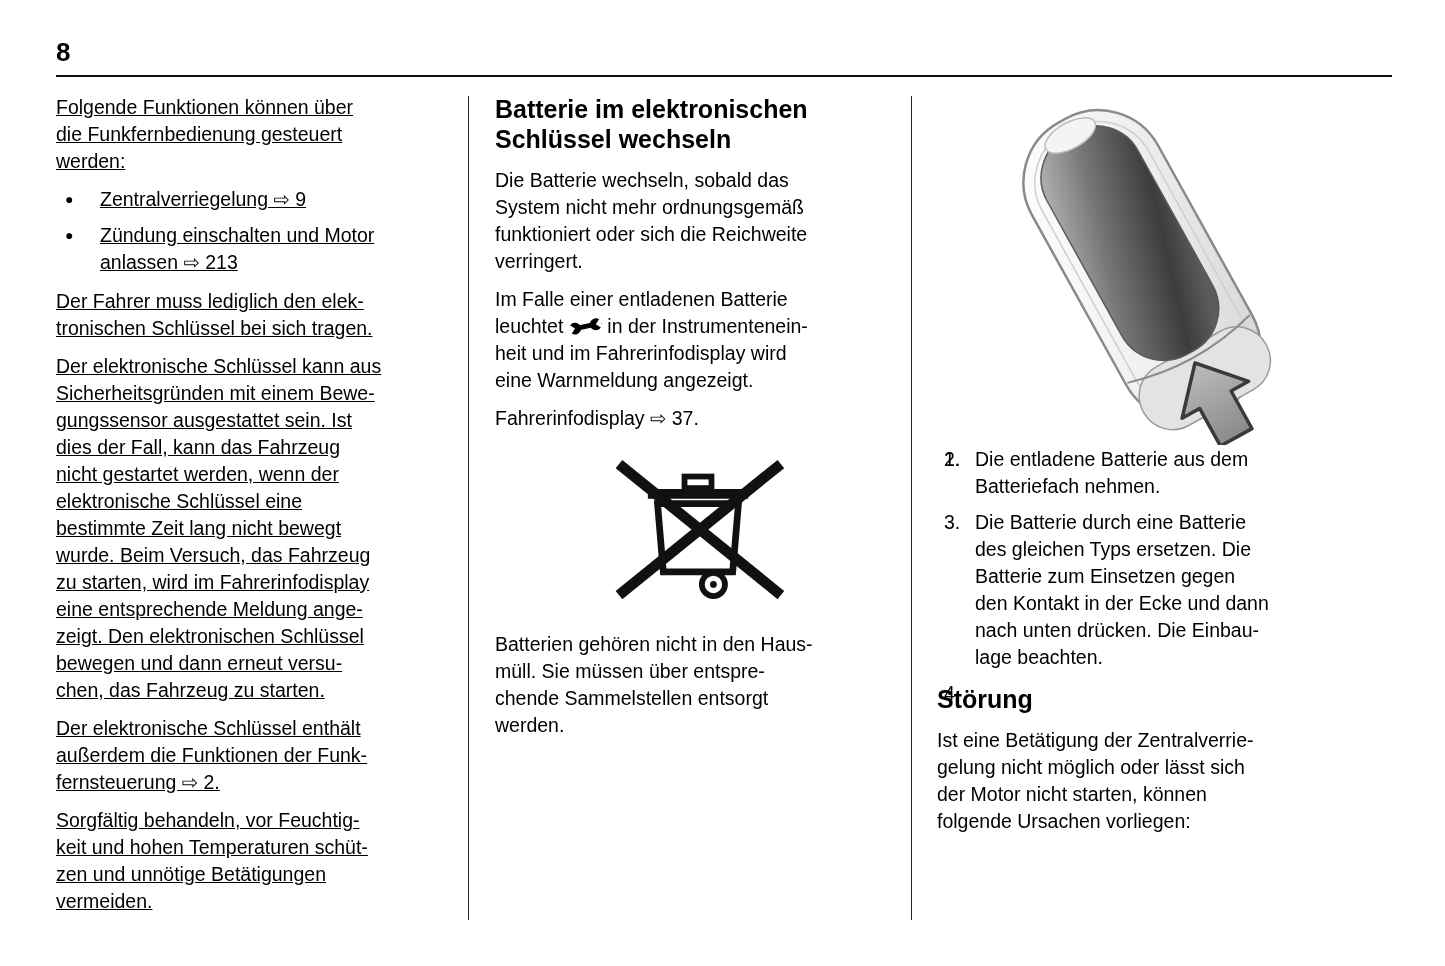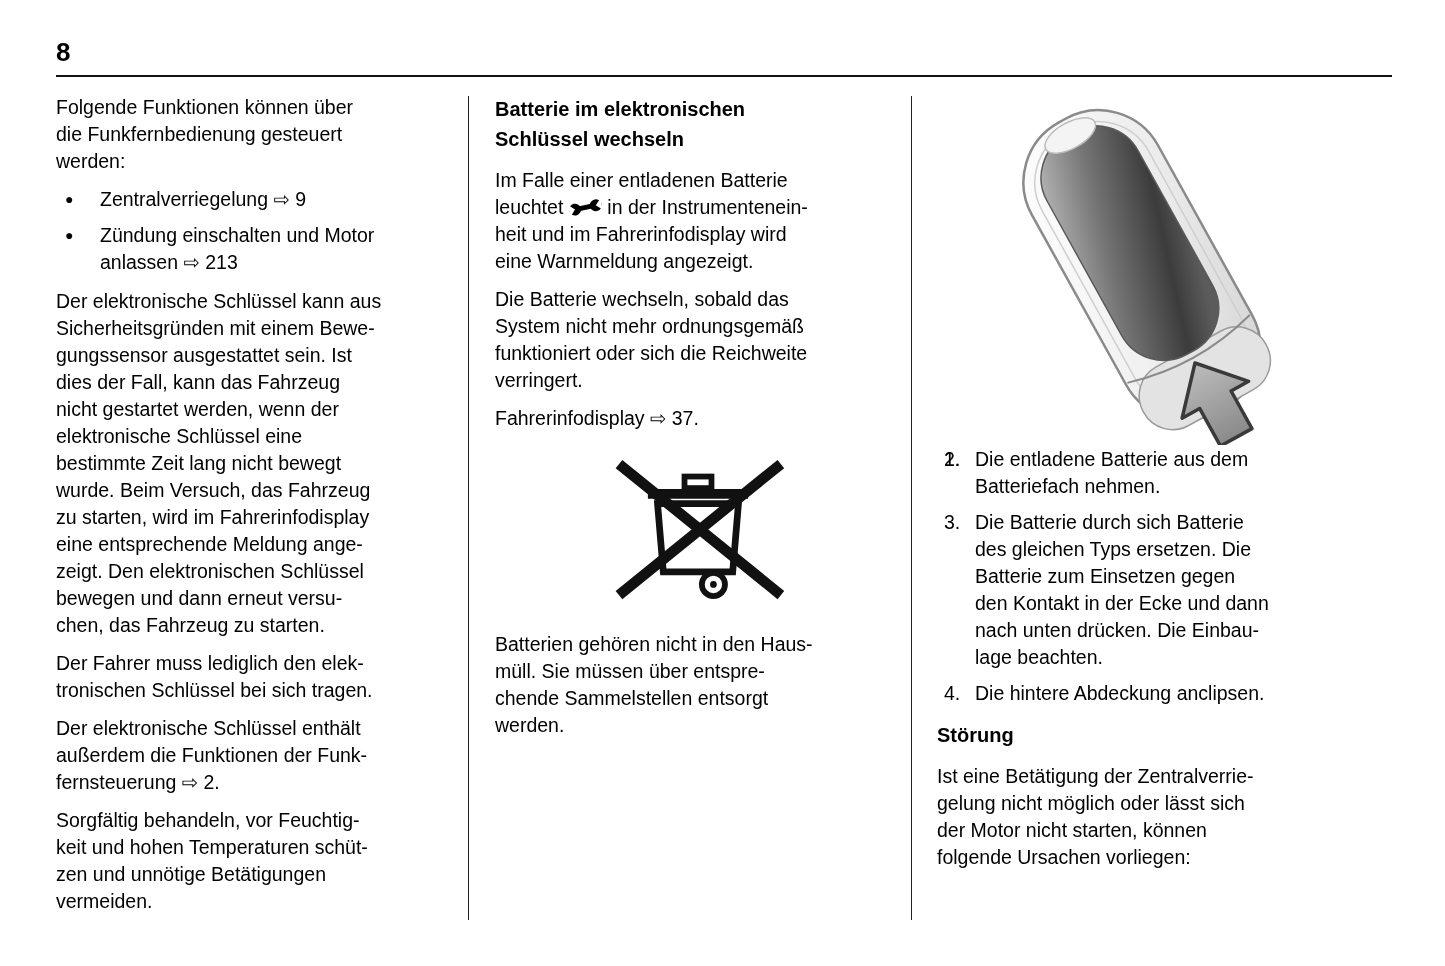--- a/index.html
+++ b/index.html
@@ -24,28 +24,28 @@
     width: 1336px; height: 2px; background: #111;
   }
 
   
   .vdiv { position: absolute; top: 96px; width: 1px; height: 824px; background: #222; }
   #vdiv1 { left: 468px; }
   #vdiv2 { left: 911px; }
 
   
   .col { position: absolute; font-size: 19.5px; line-height: 27px; }
-  #col1 { left: 56px;  top: 94px;  width: 402px; }
+  #col1 { left: 56px;  top: 94px;  width: 402px; text-decoration: underline; }
   #col2 { left: 495px; top: 94px;  width: 406px; }
   #col3-text { left: 937px; top: 437px; width: 470px; }
 
   .col p { white-space: pre-line; margin: 0 0 11px 0; }
 
   h2 {
-    font-size: 20px; line-height: 30px; font-weight: bold;
+    font-size: 25px; line-height: 30px; font-weight: bold;
     margin: 0 0 13px 0; white-space: pre-line;
   }
   .stoerung-h { margin-top: 13px; }
 
   
   .funclist { list-style: none; margin: 2px 0 12px 0; padding: 0; }
   .funclist li { position: relative; padding-left: 44px; margin-bottom: 9px; white-space: pre-line; }
   .funclist .bullet { position: absolute; left: 9px; top: 0; font-size: 14px; }
 
   
@@ -71,67 +71,67 @@
 
 <section class="col" id="col1">
   <p>Folgende Funktionen können über
 die Funkfernbedienung gesteuert
 werden:</p>
   <ul class="funclist">
     <li><span class="bullet">●</span><span>Zentralverriegelung ⇨ 9</span></li>
     <li><span class="bullet">●</span><span>Zündung einschalten und Motor
 anlassen ⇨ 213</span></li>
   </ul>
+  <p>Der Fahrer muss lediglich den elek-
+tronischen Schlüssel bei sich tragen.</p>
   <p>Der elektronische Schlüssel kann aus
 Sicherheitsgründen mit einem Bewe-
 gungssensor ausgestattet sein. Ist
 dies der Fall, kann das Fahrzeug
 nicht gestartet werden, wenn der
 elektronische Schlüssel eine
 bestimmte Zeit lang nicht bewegt
 wurde. Beim Versuch, das Fahrzeug
 zu starten, wird im Fahrerinfodisplay
 eine entsprechende Meldung ange-
 zeigt. Den elektronischen Schlüssel
 bewegen und dann erneut versu-
 chen, das Fahrzeug zu starten.</p>
-  <p>Der Fahrer muss lediglich den elek-
-tronischen Schlüssel bei sich tragen.</p>
   <p>Der elektronische Schlüssel enthält
 außerdem die Funktionen der Funk-
 fernsteuerung ⇨ 2.</p>
   <p>Sorgfältig behandeln, vor Feuchtig-
 keit und hohen Temperaturen schüt-
 zen und unnötige Betätigungen
 vermeiden.</p>
 </section>
 
 <section class="col" id="col2">
   <h2>Batterie im elektronischen
 Schlüssel wechseln</h2>
+  <p>Die Batterie wechseln, sobald das
+System nicht mehr ordnungsgemäß
+funktioniert oder sich die Reichweite
+verringert.</p>
   <p><span>Im Falle einer entladenen Batterie
 leuchtet</span><svg class="wrench" viewBox="0 0 40 22" width="34" height="19" aria-hidden="true">
         <g transform="rotate(-12 20 11)">
           <g fill="#000">
             <rect x="8" y="8" width="24" height="6"></rect>
             <circle cx="8" cy="11" r="7"></circle>
             <circle cx="33" cy="11" r="7"></circle>
           </g>
           <g fill="#fff">
             <polygon points="8,11 1,4 1,18"></polygon>
             <polygon points="33,11 40,4 40,18"></polygon>
           </g>
         </g>
       </svg><span>in der Instrumentenein-
 heit und im Fahrerinfodisplay wird
 eine Warnmeldung angezeigt.</span></p>
-  <p>Die Batterie wechseln, sobald das
-System nicht mehr ordnungsgemäß
-funktioniert oder sich die Reichweite
-verringert.</p>
   <p>Fahrerinfodisplay ⇨ 37.</p>
 
   <svg class="weee" viewBox="0 0 220 170" aria-hidden="true">
     <g stroke="#111" fill="none">
       <path d="M68,57 L152,57 L146,128 L74,128 Z" stroke-width="7"></path>
       <line x1="58" y1="47" x2="162" y2="47" stroke-width="10"></line>
       <rect x="96" y="29" width="28" height="12" stroke-width="6"></rect>
     </g>
     <circle cx="126" cy="141" r="12" fill="#fff" stroke="#111" stroke-width="6"></circle>
     <circle cx="126" cy="141" r="3.5" fill="#111"></circle>
@@ -176,26 +176,26 @@
   <g transform="translate(245,278) rotate(-29)">
     <polygon points="0,0 38,42 18,42 18,85 -18,85 -18,42 -38,42" fill="url(#arrowGrad)" stroke="#3a3a3a" stroke-width="3.5" stroke-linejoin="round"></polygon>
   </g>
 </svg>
 
 <section class="col" id="col3-text">
   <ol class="steps">
     <li><span class="num">1.</span></li>
     <li><span class="num">2.</span><span>Die entladene Batterie aus dem
 Batteriefach nehmen.</span></li>
-    <li><span class="num">3.</span><span>Die Batterie durch sich Batterie
+    <li><span class="num">3.</span><span>Die Batterie durch eine Batterie
 des gleichen Typs ersetzen. Die
 Batterie zum Einsetzen gegen
 den Kontakt in der Ecke und dann
 nach unten drücken. Die Einbau-
 lage beachten.</span></li>
-    <li><span class="num">4.</span><span>Die hintere Abdeckung anclipsen.</span></li>
+    <li><span class="num">4.</span></li>
   </ol>
   <h2 class="stoerung-h">Störung</h2>
   <p>Ist eine Betätigung der Zentralverrie-
 gelung nicht möglich oder lässt sich
 der Motor nicht starten, können
 folgende Ursachen vorliegen:</p>
 </section>
 
 </body></html>

